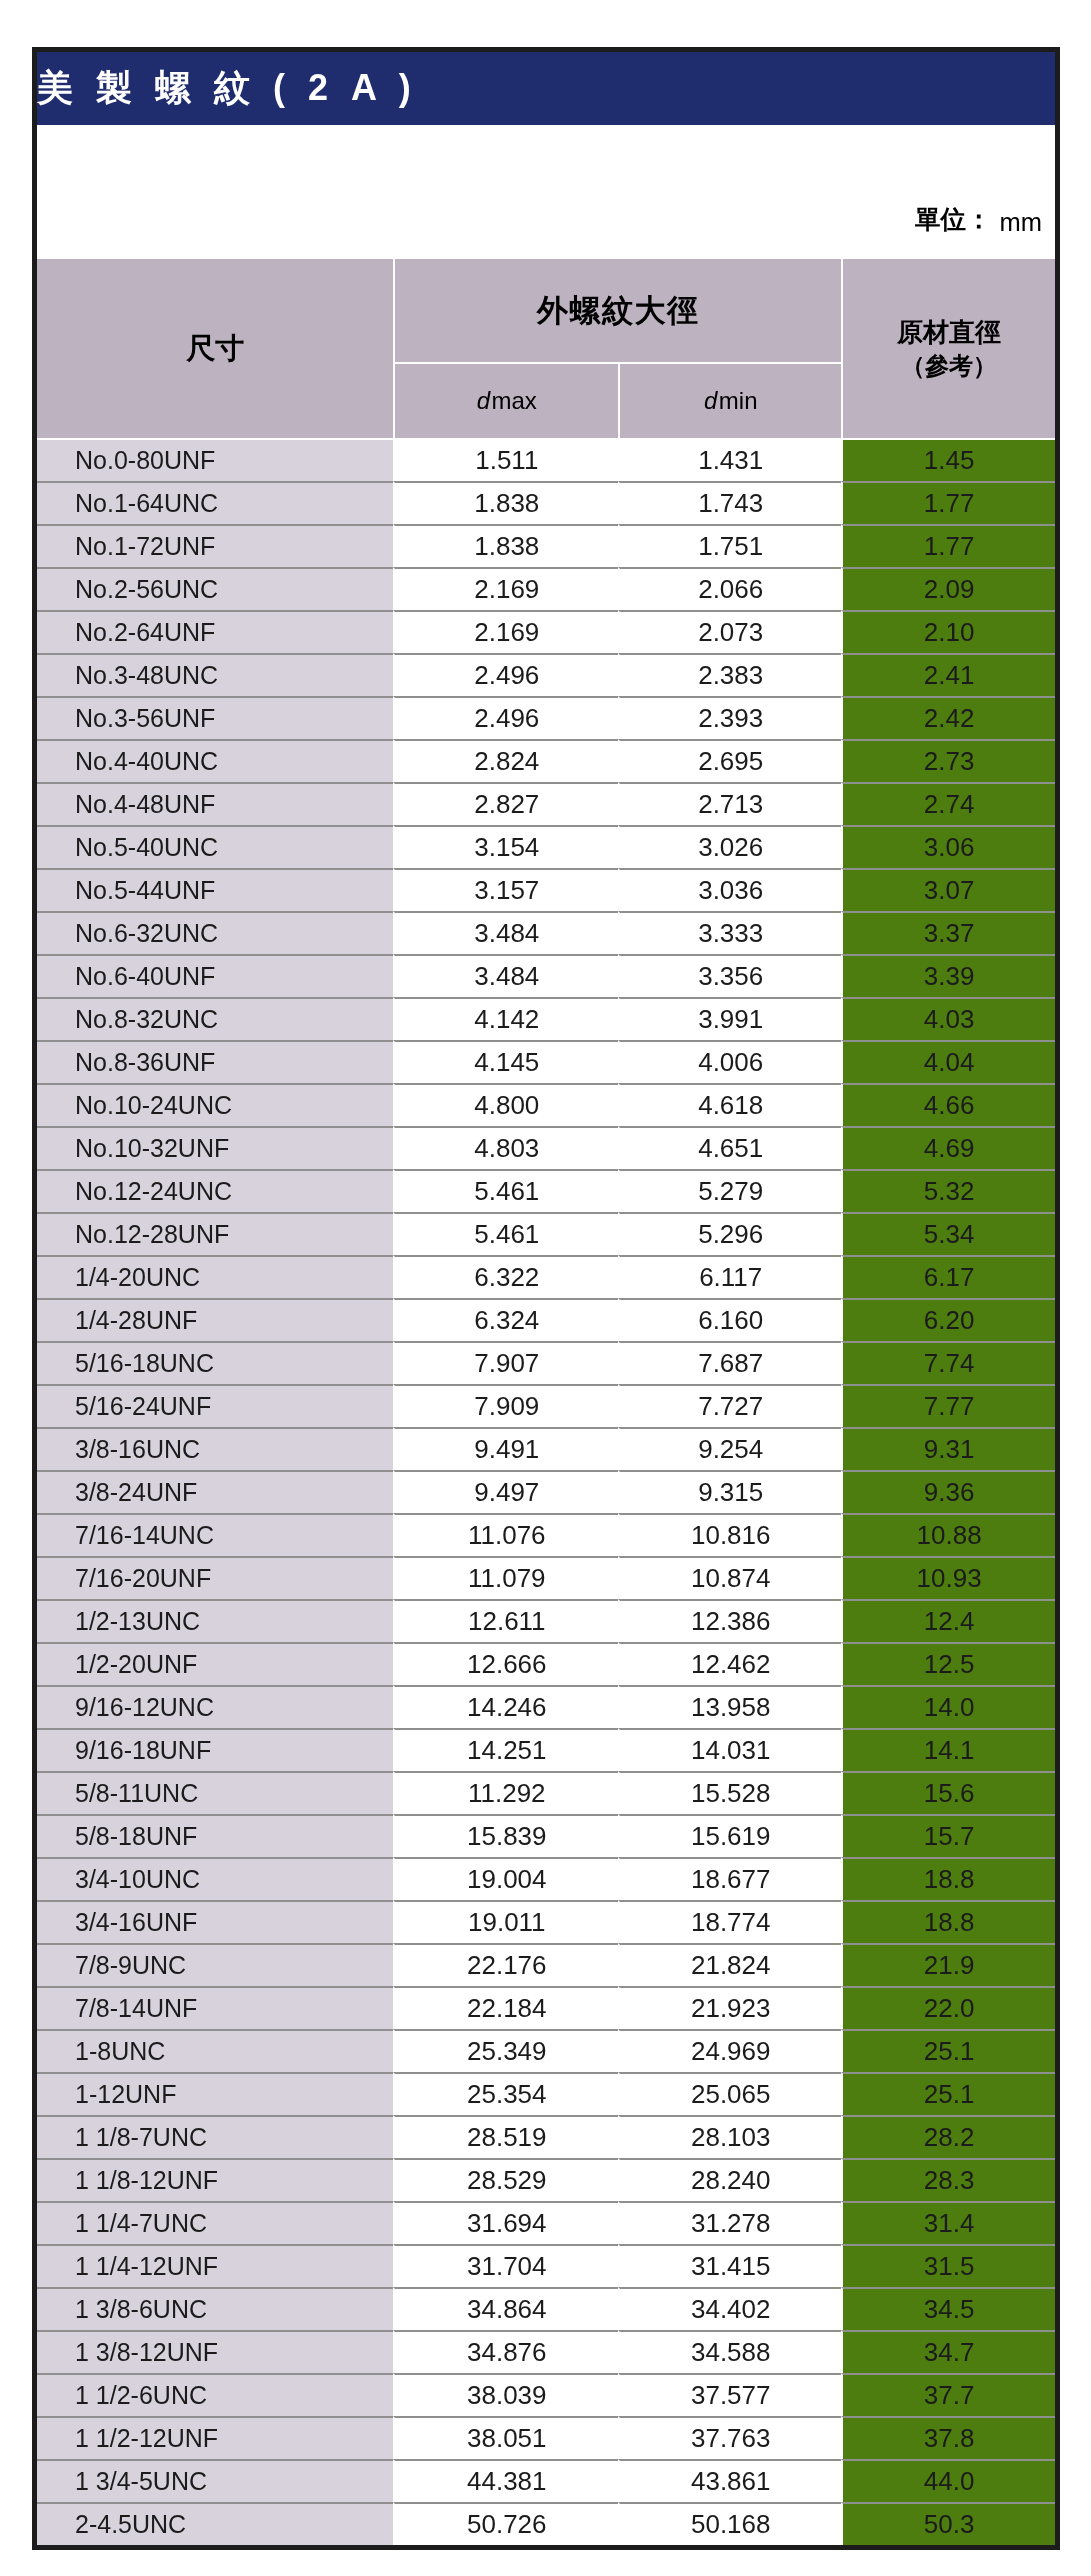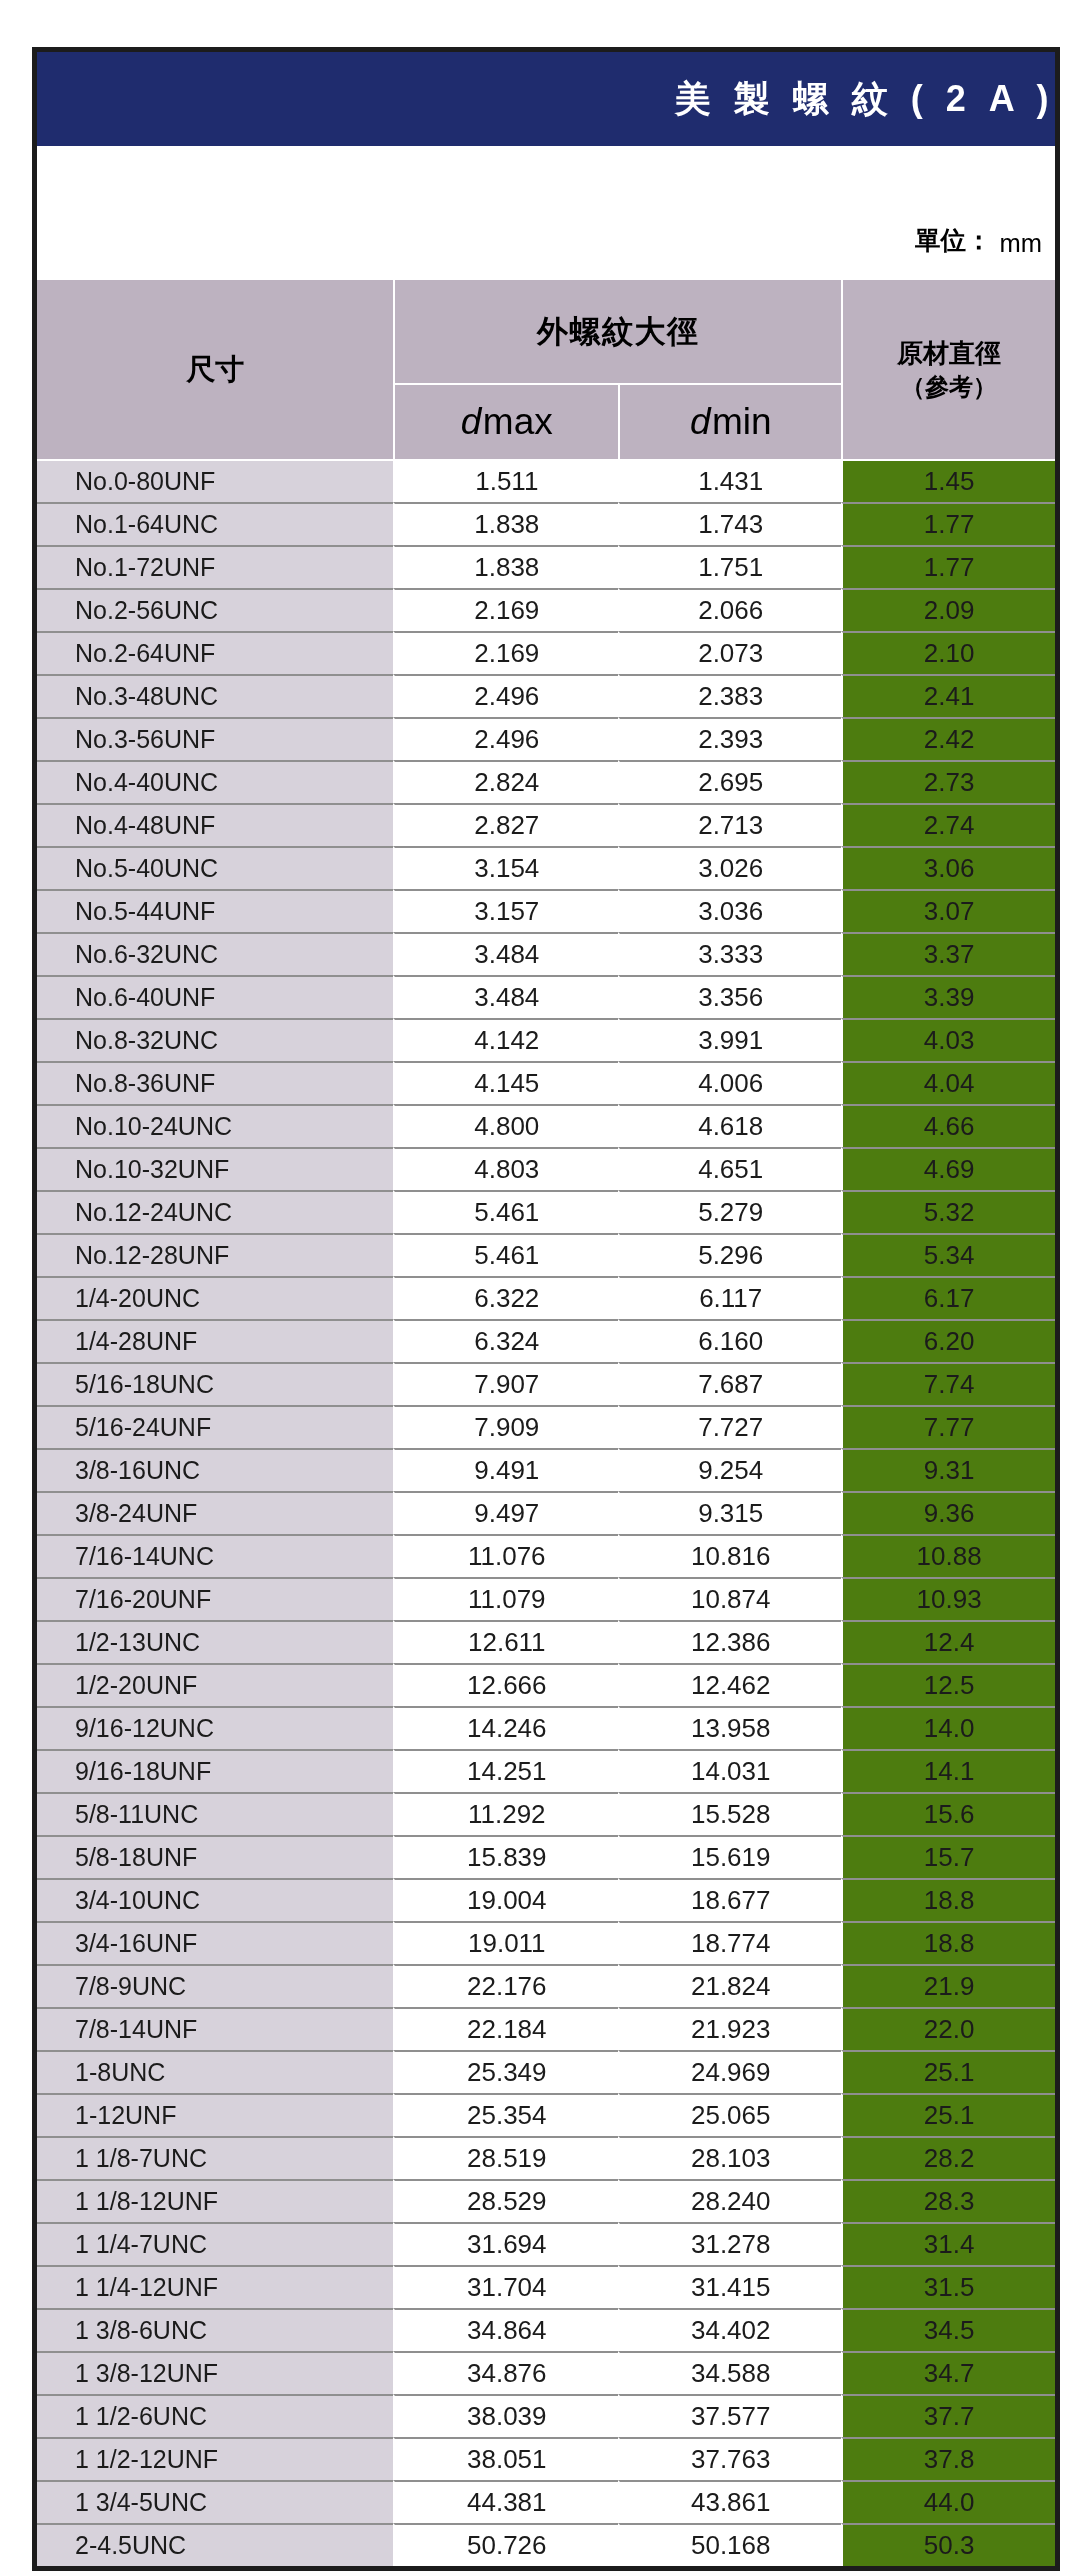--- a/index.html
+++ b/index.html
@@ -11,25 +11,25 @@
     font-family: "Liberation Sans", "DejaVu Sans", sans-serif;
     overflow: hidden;
   }
   .sheet {
     margin: 47px 32px 0 32px;
     border: 5.8px solid #1c1c1c;
     background: #ffffff;
   }
   
   .title-bar {
-    height: 94px;
+    height: 73px;
     background: #1F2C6E;
     display: flex;
     align-items: center;
-    justify-content: flex-end;
+    justify-content: flex-start;
   }
   .title-bar .title {
     color: #ffffff;
     font-size: 36px;
     font-weight: 700;
     letter-spacing: 6.5px;
     white-space: pre;
   }
   
   .unit-strip {
@@ -75,21 +75,21 @@
     color: #000000;
     font-weight: 700;
     text-align: center;
     vertical-align: middle;
   }
   thead tr.h1 { height: 103px; }
   thead tr.h2 { height: 76px; }
   th.size-h { font-size: 29px; }
   th.major-h { font-size: 31px; letter-spacing: 1.5px; }
   th.sub-h {
-    font-size: 37px;
+    font-size: 24px;
     font-weight: 400;
     border-top: 2.2px solid #ffffff;
     text-align: center;
   }
   th.raw-h { font-size: 26px; line-height: 1.3; }
   th.raw-h .raw-line2 { font-size: 24px; }
   .dvar {
     font-style: italic;
     font-family: "Liberation Sans", sans-serif;
     margin-right: 1.5px;

